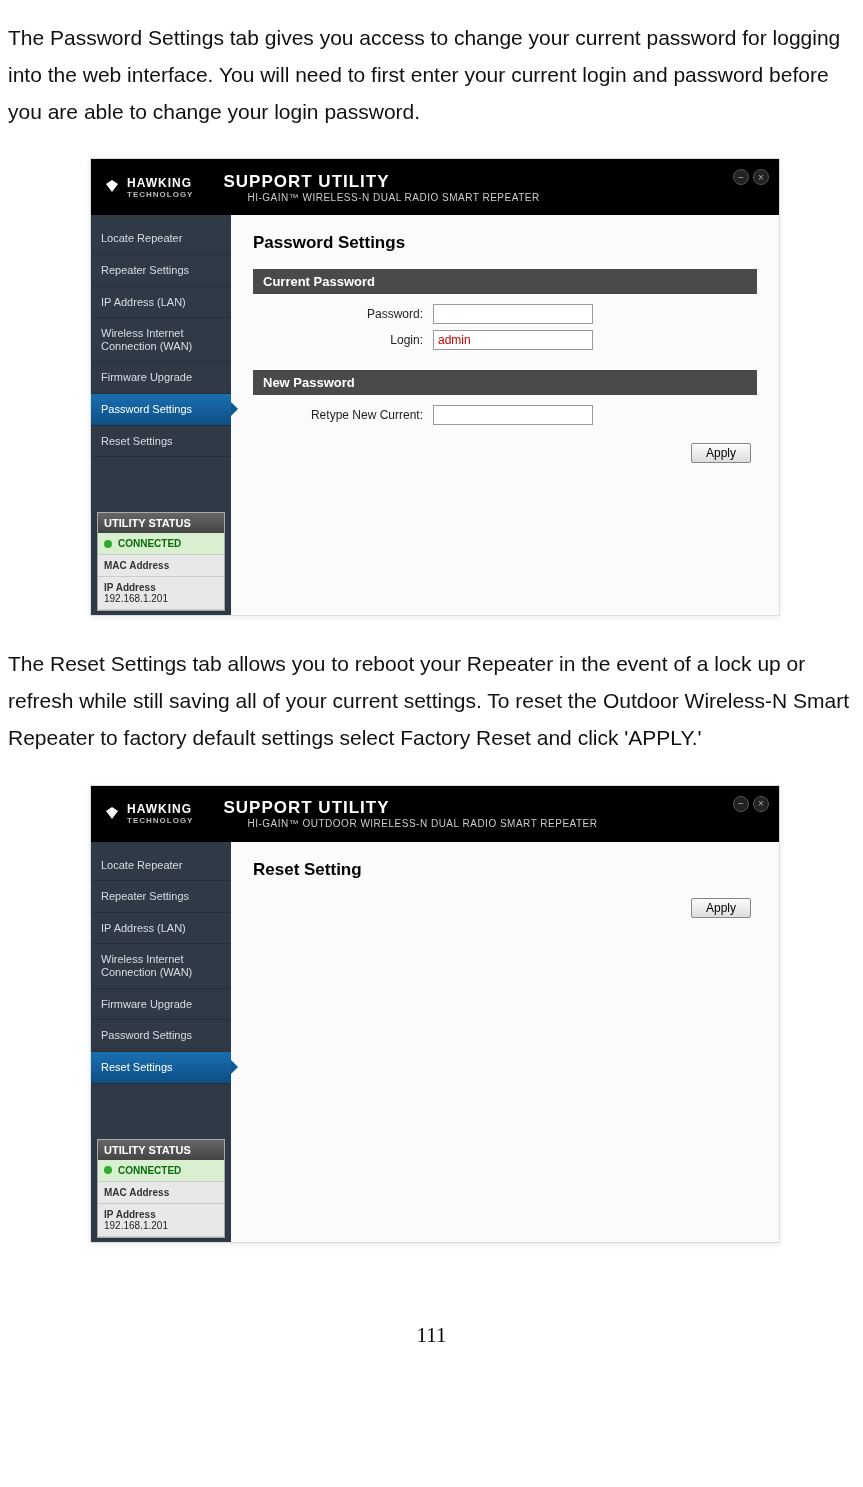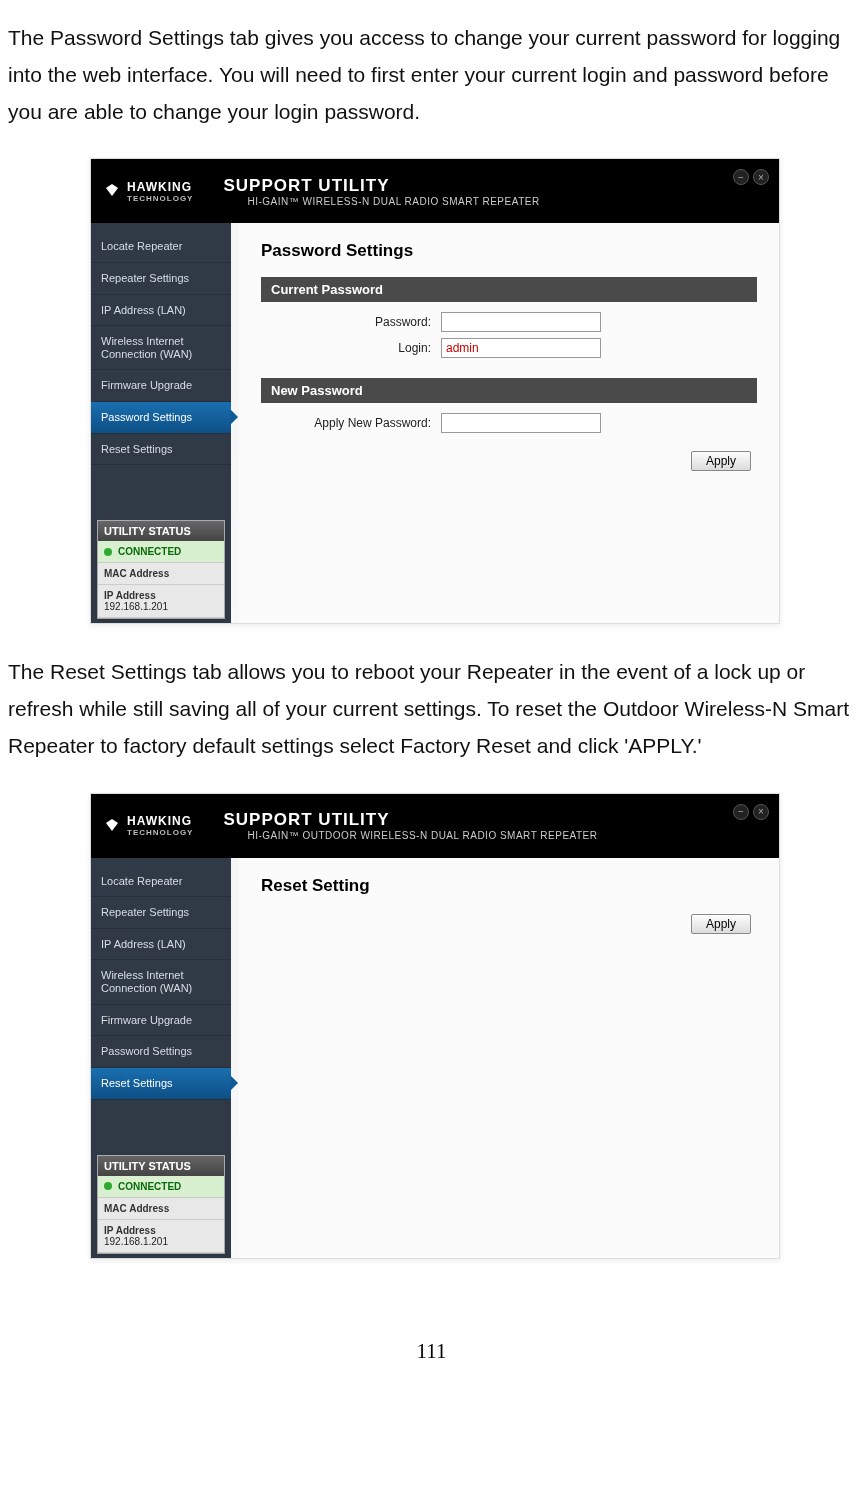--- a/index.html
+++ b/index.html
@@ -22,21 +22,21 @@
   .panel {
     width: 690px;
     background: #fff;
     border: 1px solid #ddd;
     box-shadow: 0 2px 6px rgba(0,0,0,0.08);
     position: relative;
   }
   .panel-header {
     background: #000;
     color: #fff;
-    height: 64px;
+    height: 56px;
     display: flex;
     align-items: center;
     padding: 0 12px;
     position: relative;
   }
   .brand {
     font-size: 12px;
     font-weight: bold;
     letter-spacing: 1px;
     display:flex;
@@ -52,21 +52,20 @@
   }
   .wc-btn {
     width: 16px; height: 16px; border-radius: 50%;
     border: 1px solid #555; display:flex; align-items:center; justify-content:center;
     font-size: 10px; color:#aaa; background:#222;
   }
   .panel-body {
     display: flex;
     height: 400px;
     background: linear-gradient(#f5f5f5, #f8f8f8);
-    gap: 8px;
   }
   .sidebar {
     width: 140px;
     background: #303a47;
     padding: 8px 0 0 0;
     display:flex;
     flex-direction: column;
     gap:0;
   }
   .nav-item {
@@ -240,21 +239,21 @@
         </div>
         <div class="form-row">
           <div class="form-label">Login:</div>
           <input class="form-input" style="color: rgb(204, 0, 0);" value="admin">
         </div>
 
         <div style="height:14px"></div>
 
         <div class="section-bar">New Password</div>
         <div class="form-row">
-          <div class="form-label">Apply New Password:</div>
+          <div class="form-label">Retype New Current:</div>
           <input class="form-input" type="password" style="">
         </div>
 
         <div class="apply-row">
           <button class="apply-btn">Apply</button>
         </div>
       </div>
     </div>
   </div>
 </div>

